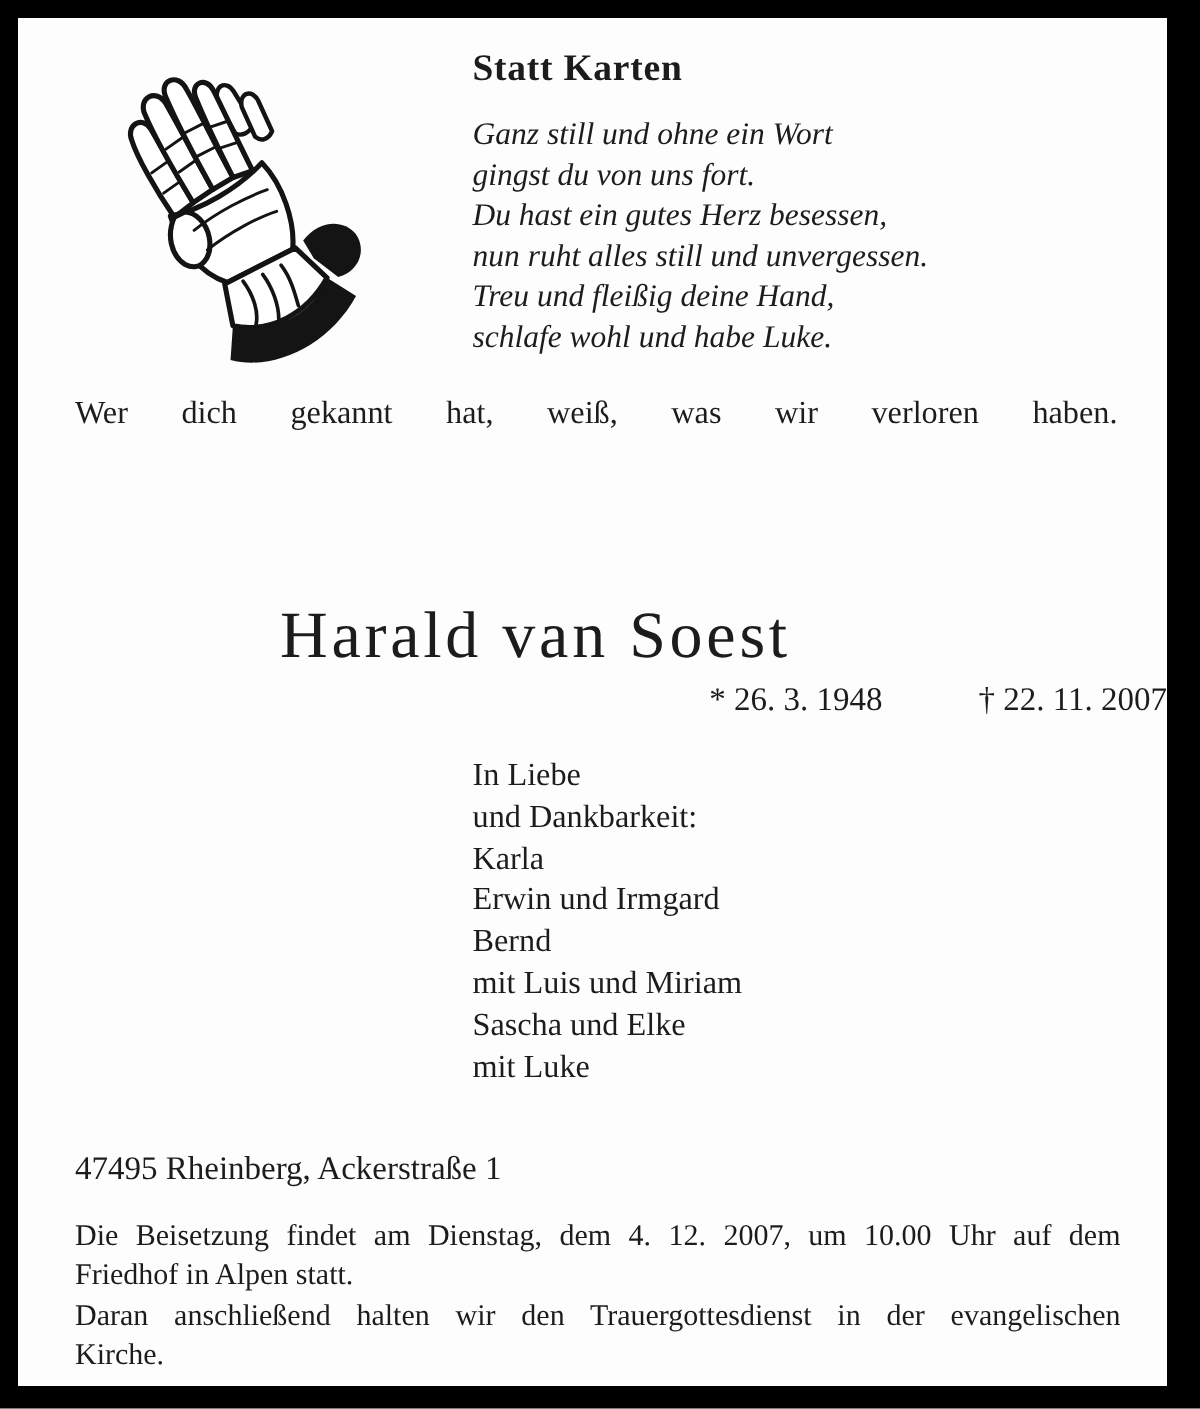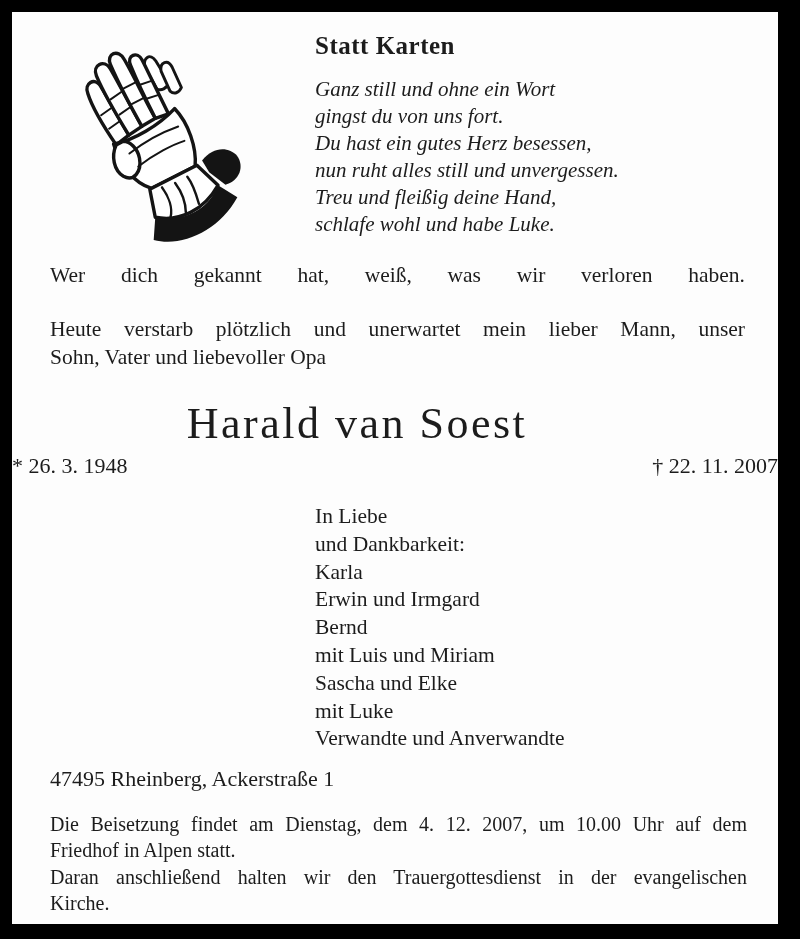--- a/index.html
+++ b/index.html
@@ -29,21 +29,21 @@
   
   .tribute{left:38px;top:249px;width:695px;font-size:21.5px;line-height:28px;
            text-align:justify;text-align-last:justify;}
   
   .announce{left:38px;top:303px;width:695px;font-size:21.5px;line-height:28px;}
   .jl{text-align:justify;text-align-last:justify;}
   
   .name{left:0;top:386px;width:690px;text-align:center;font-size:44px;
         letter-spacing:2.5px;white-space:nowrap;}
   
-  .dates{left:0;top:441px;width:766px;display:flex;justify-content:space-between;gap:64px;
+  .dates{left:0;top:441px;width:766px;display:flex;justify-content:flex-end;gap:64px;
          font-size:22px;white-space:nowrap;}
   
   .mourners{left:303px;top:491px;font-size:21.5px;line-height:27.8px;white-space:nowrap;}
   
   .address{left:38px;top:754px;font-size:22px;white-space:nowrap;}
   
   .funeral{left:38px;top:799px;width:697px;font-size:20px;line-height:26.3px;}
 </style>
 </head>
 <body>
@@ -87,42 +87,37 @@
     <div>Ganz still und ohne ein Wort</div>
     <div>gingst du von uns fort.</div>
     <div>Du hast ein gutes Herz besessen,</div>
     <div>nun ruht alles still und unvergessen.</div>
     <div>Treu und fleißig deine Hand,</div>
     <div>schlafe wohl und habe Luke.</div>
   </div>
 
   <div class="abs tribute">Wer dich gekannt hat, weiß, was wir verloren haben.</div>
 
-  <div class="abs announce">
-    <div class="jl">Heute verstarb plötzlich und unerwartet mein lieber Mann, unser</div>
-    <div>Sohn, Vater und liebevoller Opa</div>
-  </div>
 
   <div class="abs name">Harald van Soest</div>
 
   <div class="abs dates">
     <span>* 26. 3. 1948</span>
     <span>† 22. 11. 2007</span>
   </div>
 
   <div class="abs mourners">
     <div>In Liebe</div>
     <div>und Dankbarkeit:</div>
     <div>Karla</div>
     <div>Erwin und Irmgard</div>
     <div>Bernd</div>
     <div>mit Luis und Miriam</div>
     <div>Sascha und Elke</div>
     <div>mit Luke</div>
-    <div>Verwandte und Anverwandte</div>
   </div>
 
   <div class="abs address">47495 Rheinberg, Ackerstraße 1</div>
 
   <div class="abs funeral">
     <div class="jl">Die Beisetzung findet am Dienstag, dem 4. 12. 2007, um 10.00 Uhr auf dem</div>
     <div>Friedhof in Alpen statt.</div>
     <div class="jl">Daran anschließend halten wir den Trauergottesdienst in der evangelischen</div>
     <div>Kirche.</div>
   </div>

